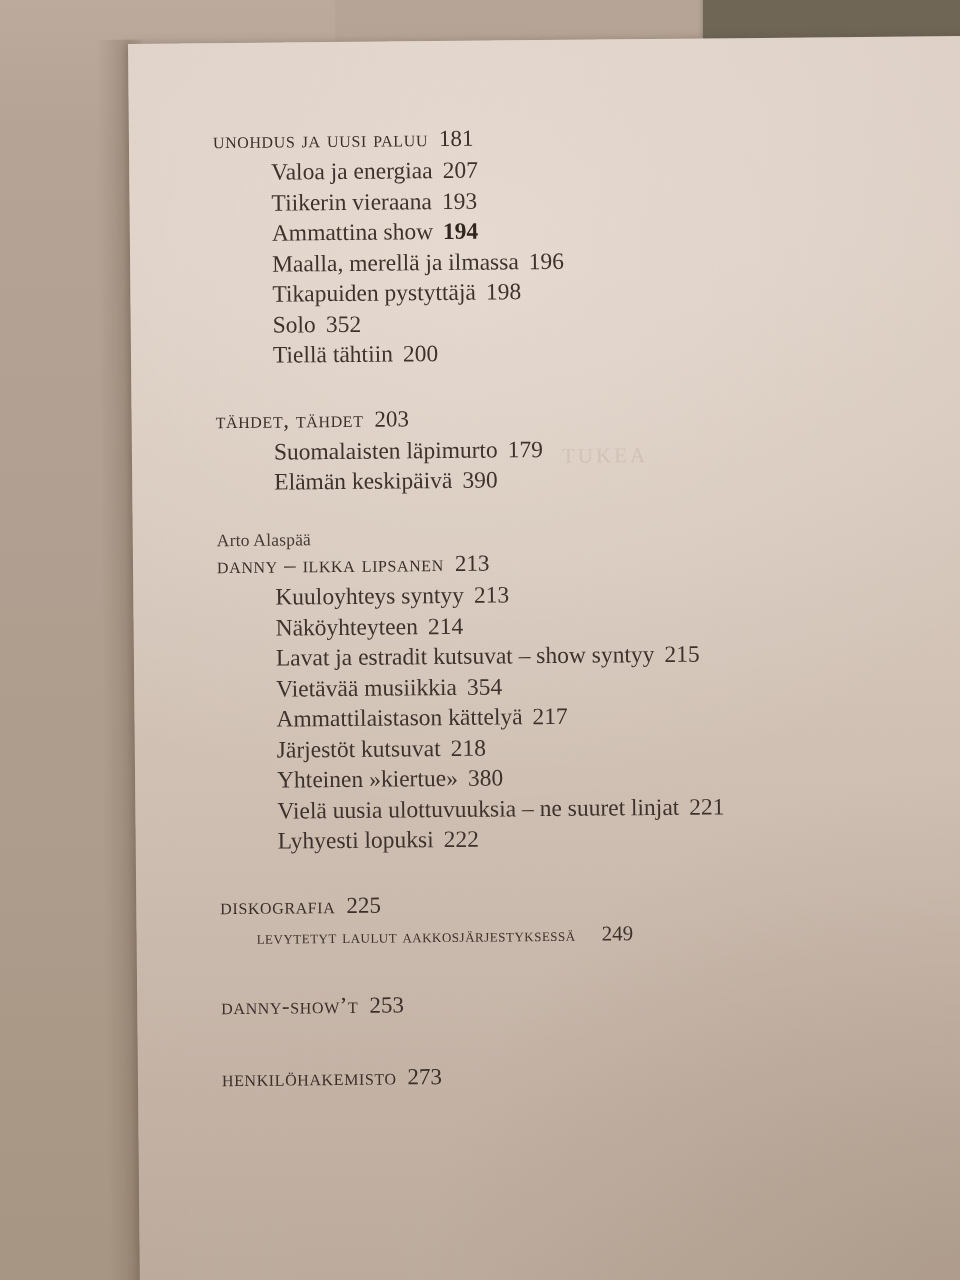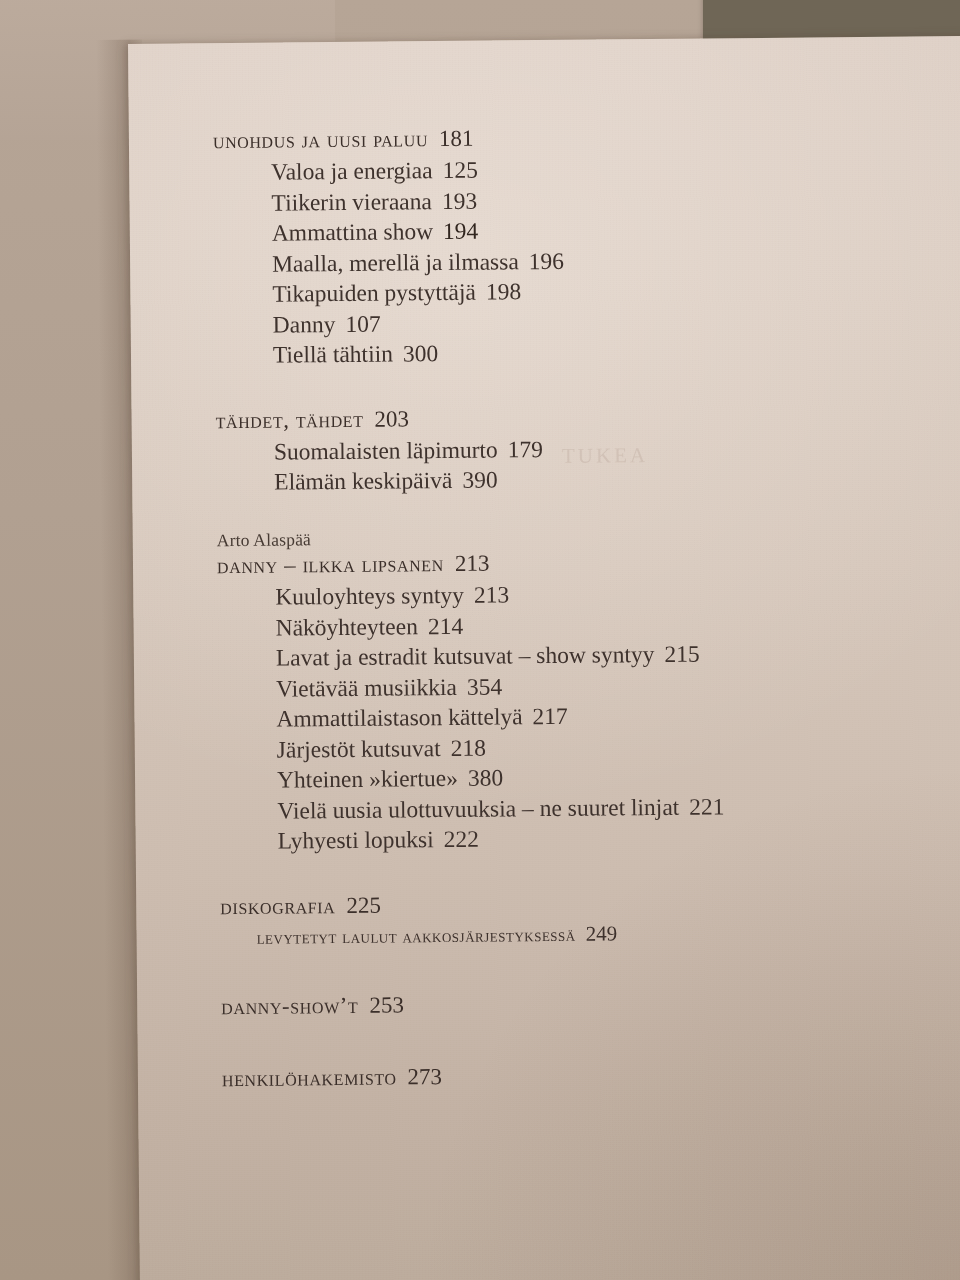--- a/index.html
+++ b/index.html
@@ -157,41 +157,41 @@
   .sub {
     font-size: 23.5px;
     margin-left: 58px;
     margin-bottom: 7px;
     color: #3e322d;
   }
   .sub .pg {
     margin-left: 10px;
   }
   .sub .pg.bold {
-    font-weight: normal;
+    font-weight: bold;
     color: #31261f;
     text-align: right;
   }
 
   
   .sub-smallcaps {
     font-size: 19px;
     margin-left: 36px;
     letter-spacing: .5px;
     color: #3d312c;
     margin-bottom: 7px;
   }
   .sub-smallcaps .t {
     font-variant: small-caps;
     text-transform: lowercase;
   }
   .sub-smallcaps .pg {
     font-variant: normal;
     text-transform: none;
-    margin-left: 10px;
+    margin-left: 26px;
     font-size: 21px;
     letter-spacing: 0;
   }
 
   
   .author {
     font-size: 17.5px;
     color: #463a33;
     margin-bottom: 5px;
     letter-spacing: .2px;
@@ -230,39 +230,39 @@
 
     <div class="ghost">TUKEA</div>
 
     <div class="toc">
 
       <div class="group">
         <div class="entry heading">
           <span class="t">Unohdus ja uusi paluu</span><span class="pg">181</span>
         </div>
         <div class="entry sub">
-          <span>Valoa ja energiaa</span><span class="pg">125</span>
+          <span>Valoa ja energiaa</span><span class="pg">207</span>
         </div>
         <div class="entry sub">
           <span>Tiikerin vieraana</span><span class="pg">193</span>
         </div>
         <div class="entry sub">
           <span>Ammattina show</span><span class="pg bold">194</span>
         </div>
         <div class="entry sub">
           <span>Maalla, merellä ja ilmassa</span><span class="pg">196</span>
         </div>
         <div class="entry sub">
           <span>Tikapuiden pystyttäjä</span><span class="pg">198</span>
         </div>
         <div class="entry sub">
-          <span>Danny</span><span class="pg">107</span>
-        </div>
-        <div class="entry sub">
-          <span>Tiellä tähtiin</span><span class="pg">300</span>
+          <span>Solo</span><span class="pg">352</span>
+        </div>
+        <div class="entry sub">
+          <span>Tiellä tähtiin</span><span class="pg">200</span>
         </div>
       </div>
 
       <div class="sp-lg"></div>
 
       <div class="group">
         <div class="entry heading">
           <span class="t">Tähdet, tähdet</span><span class="pg">203</span>
         </div>
         <div class="entry sub">

